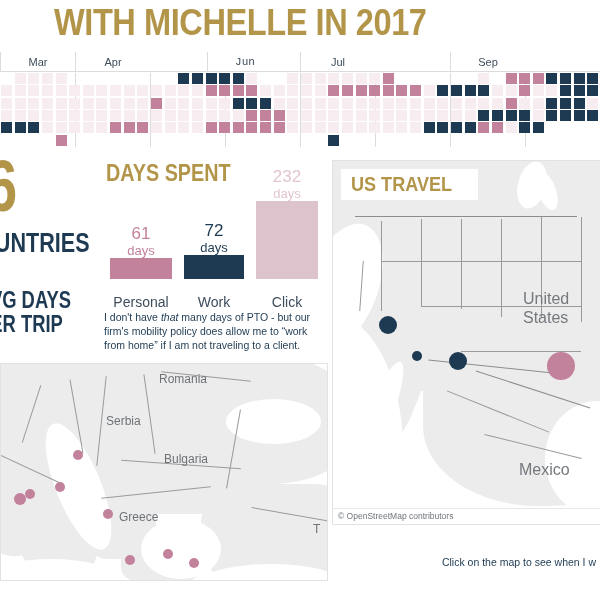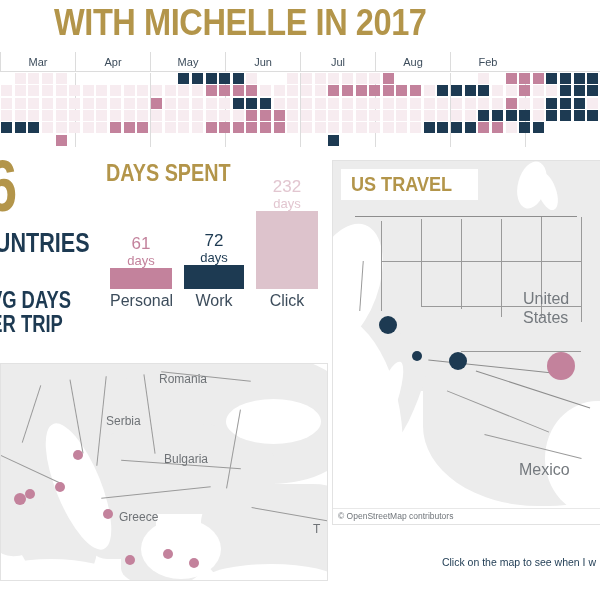--- a/index.html
+++ b/index.html
@@ -73,21 +73,21 @@
     position:absolute;left:10px;top:10px;
     font-family:"Liberation Sans Narrow","Liberation Sans",sans-serif;
     font-weight:bold;font-size:23px;color:#b3954a;
     transform:scaleX(0.86);transform-origin:left top;white-space:nowrap;
   }
   #bars{position:absolute;left:0;top:20px;width:232px;height:140px;}
   .bar-group{position:absolute;bottom:0;width:62px;text-align:center;}
   .bar-val{font-size:17px;line-height:19px;}
   .bar-val .unit{display:block;font-size:13px;line-height:15px;}
   .bar-rect{width:100%;}
-  .bar-cat{font-size:16px;color:#3d4d5c;padding-top:3px;}
+  .bar-cat{font-size:14px;color:#3d4d5c;padding-top:15px;}
   #para{
     position:absolute;left:8px;top:160px;width:222px;
     font-size:10.5px;line-height:14px;color:#1d3a52;
   }
   #para em{font-style:italic;}
 
   
   #eu-map{
     position:absolute;left:0;top:363px;width:328px;height:218px;
     background:#ffffff;border:1px solid #e2e2e2;box-sizing:border-box;overflow:hidden;
@@ -129,25 +129,23 @@
   <div id="legend">
     <span class="swatch"></span>
     <span class="lbl">Pe</span>
   </div>
 </div>
 
 <div id="calendar">
   <div id="cal-months">
       <div class="cal-month" style="left: 0px; width: 75px;">Mar</div>
       <div class="cal-month" style="left: 75px; width: 75px;">Apr</div>
-      <div class="cal-month" style="left: 150px; width: 75px;">May</div>
-      <div class="cal-month" style="left: 225px; width: 75px;">Jun</div>
+      <div class="cal-month" style="left: 207px; width: 75px; font-family: Liberation Mono, monospace;">Jun</div>
       <div class="cal-month" style="left: 300px; width: 75px;">Jul</div>
-      <div class="cal-month" style="left: 375px; width: 75px;">Aug</div>
-      <div class="cal-month" style="left: 450px; width: 75px;">Feb</div>
+      <div class="cal-month" style="left: 450px; width: 75px;">Sep</div>
     </div>
   <div id="cal-underline"></div>
   <div id="cal-grid">
       <div class="cal-sep" style="left: 75px;"></div>
       <div class="cal-sep" style="left: 150px;"></div>
       <div class="cal-sep" style="left: 225px;"></div>
       <div class="cal-sep" style="left: 300px;"></div>
       <div class="cal-sep" style="left: 375px;"></div>
       <div class="cal-sep" style="left: 450px;"></div>
       <div class="cal-sep" style="left: 525px;"></div>
@@ -373,20 +371,23 @@
         <div class="bar-val" style="color: rgb(29, 58, 82);">72<span class="unit">days</span></div>
         <div class="bar-rect" style="height: 24px; background: rgb(29, 58, 82);"></div>
         <div class="bar-cat">Work</div>
       </div>
       <div class="bar-group" style="left: 160px; width: 62px;">
         <div class="bar-val" style="color: rgb(226, 198, 208); margin-top: 16px;">232<span class="unit">days</span></div>
         <div class="bar-rect" style="height: 78px; background: rgb(221, 195, 204);"></div>
         <div class="bar-cat">Click</div>
       </div>
     </div>
+  <div id="para">
+    <span>I don't have </span><em>that</em><span> many days of PTO - but our firm's mobility policy does allow me to “work from home” if I am not traveling to a client.</span>
+  </div>
 </div>
 
 <div id="eu-map">
 
   <div class="land" style="left:-40px;top:-10px;width:250px;height:120px;border-radius:40% 30% 50% 40%;"></div>
   <div class="land" style="left:120px;top:-10px;width:230px;height:130px;border-radius:30% 40% 35% 45%;"></div>
   <div class="land" style="left:95px;top:60px;width:180px;height:90px;border-radius:35% 45% 40% 30%;"></div>
   <div class="land" style="left:200px;top:120px;width:160px;height:110px;border-radius:35% 30% 40% 45%;"></div>
   <div class="land" style="left:-30px;top:90px;width:110px;height:90px;transform:rotate(-38deg);border-radius:30%;"></div>
   <div class="land" style="left:20px;top:140px;width:70px;height:80px;transform:rotate(-30deg);border-radius:35%;"></div>

